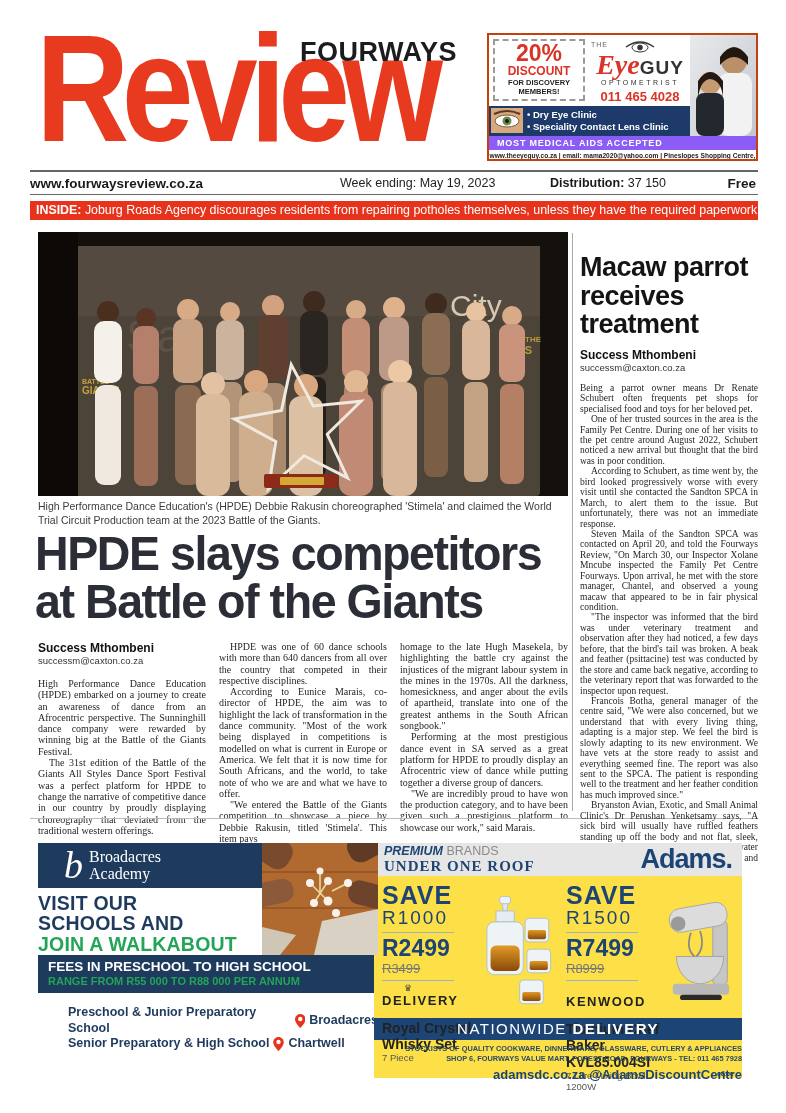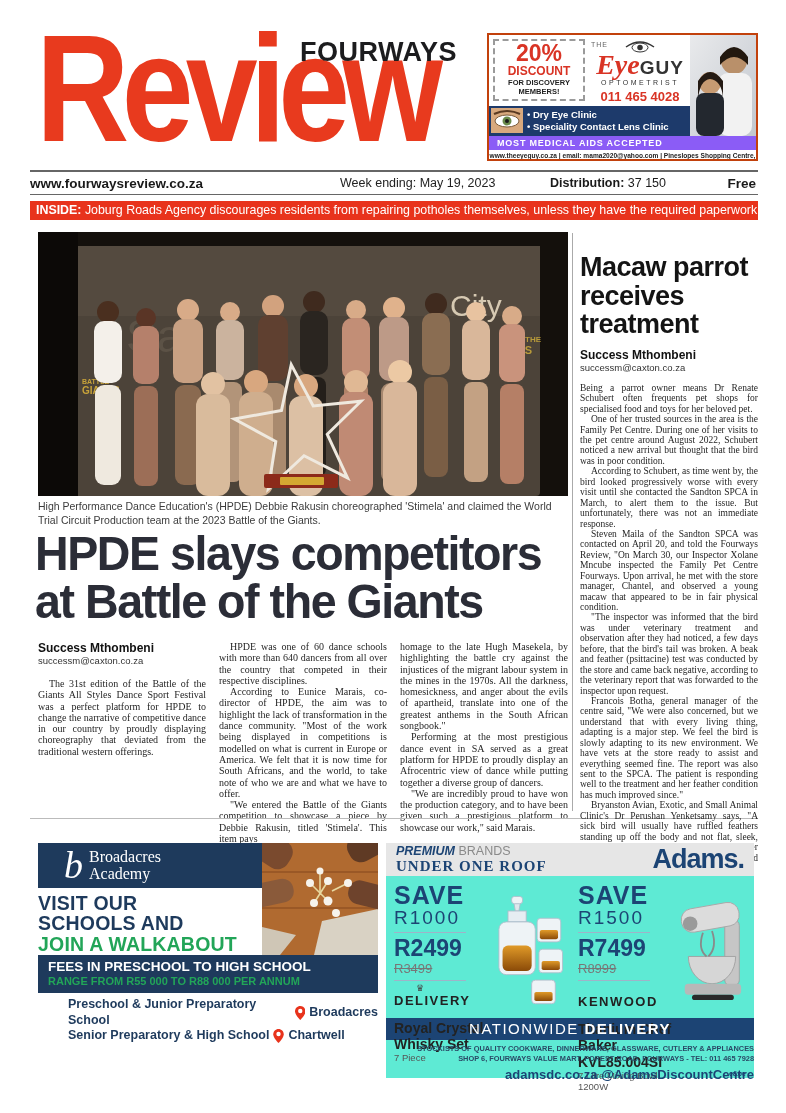--- a/index.html
+++ b/index.html
@@ -69,28 +69,28 @@
   .br-header-navy { position:absolute; left:0; top:0; width:224px; height:45px; background:#1e3a5c; display:flex; align-items:center; padding-left:26px; }
   .br-b { font-family:"Liberation Serif", serif; font-style:italic; font-size:38px; color:#fff; line-height:0.9; margin-right:6px; }
   .br-name { font-family:"Liberation Serif", serif; font-size:16px; color:#fff; line-height:1.05; }
   .br-photo { position:absolute; right:0; top:0; width:116px; height:112px; z-index:2; }
   .br-mid { height:67px; padding-top:5px; }
   .br-h1 { font-weight:bold; font-size:19.5px; color:#1e3a5c; line-height:1.05; letter-spacing:0.2px; }
   .br-h2 { font-weight:bold; font-size:19.5px; color:#22a558; line-height:1.05; letter-spacing:0.2px; }
   .br-fees { height:38px; background:#1e3a5c; padding:4px 0 0 10px; }
   .br-fees-1 { color:#fff; font-weight:bold; font-size:13.5px; line-height:1.15; }
   .br-fees-2 { color:#22a558; font-weight:bold; font-size:11px; line-height:1.15; }
-  .br-locs { height:32px; padding:4px 0 0 30px; }
+  .br-locs { height:32px; padding:12px 0 0 30px; }
   .br-loc { font-weight:bold; font-size:12.5px; color:#1e3a5c; line-height:1.25; display:flex; align-items:center; gap:4px; }
   .br-foot { height:40px; background:#1e3a5c; padding:2px 0 0 28px; }
   .br-book { color:#e8331c; font-weight:bold; font-size:19px; letter-spacing:-0.3px; }
   .br-site { color:#fff; font-weight:bold; font-size:19px; letter-spacing:-0.3px; }
   .br-contact { color:#fff; font-size:11px; margin-top:1px; }
   
-  .adams { position:absolute; left:386px; top:843px; width:368px; height:235px; background:#5eead4; }
+  .adams { position:absolute; left:374px; top:843px; width:368px; height:235px; background:#fde047; }
   .ad-header { height:33px; background:#e6e6e6; display:flex; justify-content:space-between; padding:2px 10px 0 10px; }
   .ad-prem { font-size:12.5px; color:#8a8a8a; line-height:1.1; }
   .ad-prem .p1 { font-style:italic; font-weight:bold; color:#1c4474; }
   .ad-roof { font-family:"Liberation Serif", serif; font-weight:bold; font-size:15px; color:#1c4474; letter-spacing:1px; line-height:1.0; }
   .ad-logo { font-weight:bold; font-size:27px; color:#1c4474; letter-spacing:-1px; line-height:1.1; }
   .ad-products { display:flex; height:142px; }
   .product { width:50%; display:flex; padding:8px 2px 0 8px; }
   .ptext { width:54%; }
   .p-save { font-weight:bold; font-size:25px; color:#1c4474; line-height:0.9; letter-spacing:1px; }
   .p-amt { font-size:19px; color:#1c4474; letter-spacing:2px; line-height:1.15; }
@@ -287,20 +287,21 @@
     <div>HPDE slays competitors</div>
     <div>at Battle of the Giants</div>
   </div>
 
   <div class="cols">
     <div class="col">
       <div class="byline-wrap">
         <div class="byline-name">Success Mthombeni</div>
         <div class="byline-email">successm@caxton.co.za</div>
       </div>
+      <p class="article">High Performance Dance Education (HPDE) embarked on a journey to create an awareness of dance from an Afrocentric perspective. The Sunninghill dance company were rewarded by winning big at the Battle of the Giants Festival.</p>
       <p class="article indent">The 31st edition of the Battle of the Giants All Styles Dance Sport Festival was a perfect platform for HPDE to change the narrative of competitive dance in our country by proudly displaying choreography that deviated from the traditional western offerings.</p>
     </div>
     <div class="col">
       <p class="article indent">HPDE was one of 60 dance schools with more than 640 dancers from all over the country that competed in their respective disciplines.</p>
       <p class="article indent">According to Eunice Marais, co-director of HPDE, the aim was to highlight the lack of transformation in the dance community. "Most of the work being displayed in competitions is modelled on what is current in Europe or America. We felt that it is now time for South Africans, and the world, to take note of who we are and what we have to offer.</p>
       <p class="article indent">"We entered the Battle of the Giants competition to showcase a piece by Debbie Rakusin, titled 'Stimela'. This item pays</p>
     </div>
     <div class="col">
       <p class="article">homage to the late Hugh Masekela, by highlighting the battle cry against the injustices of the migrant labour system in the mines in the 1970s. All the darkness, homesickness, and anger about the evils of apartheid, translate into one of the greatest anthems in the South African songbook."</p>
       <p class="article indent">Performing at the most prestigious dance event in SA served as a great platform for HPDE to proudly display an Afrocentric view of dance while putting together a diverse group of dancers.</p>

